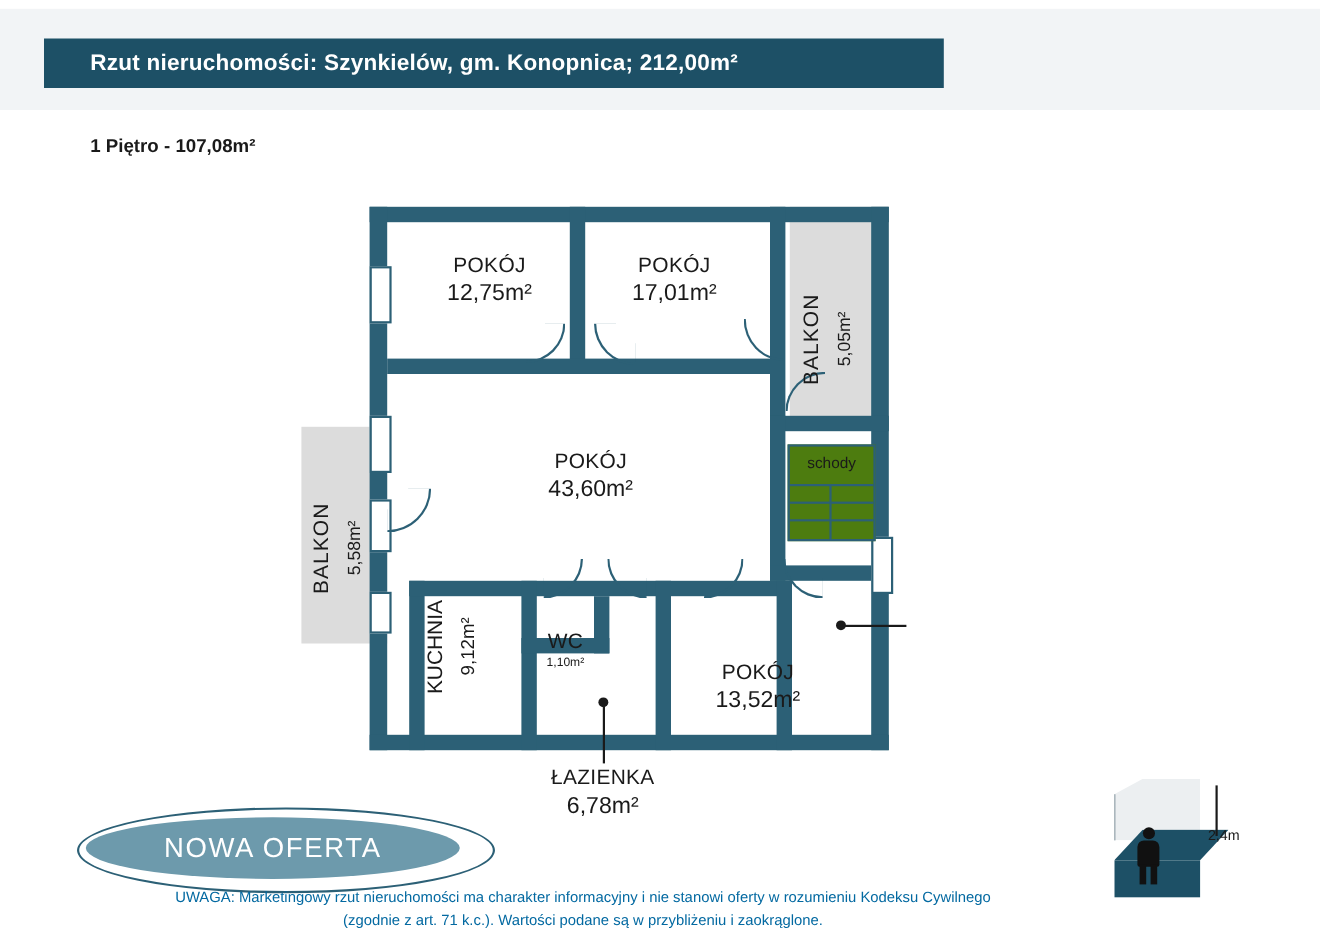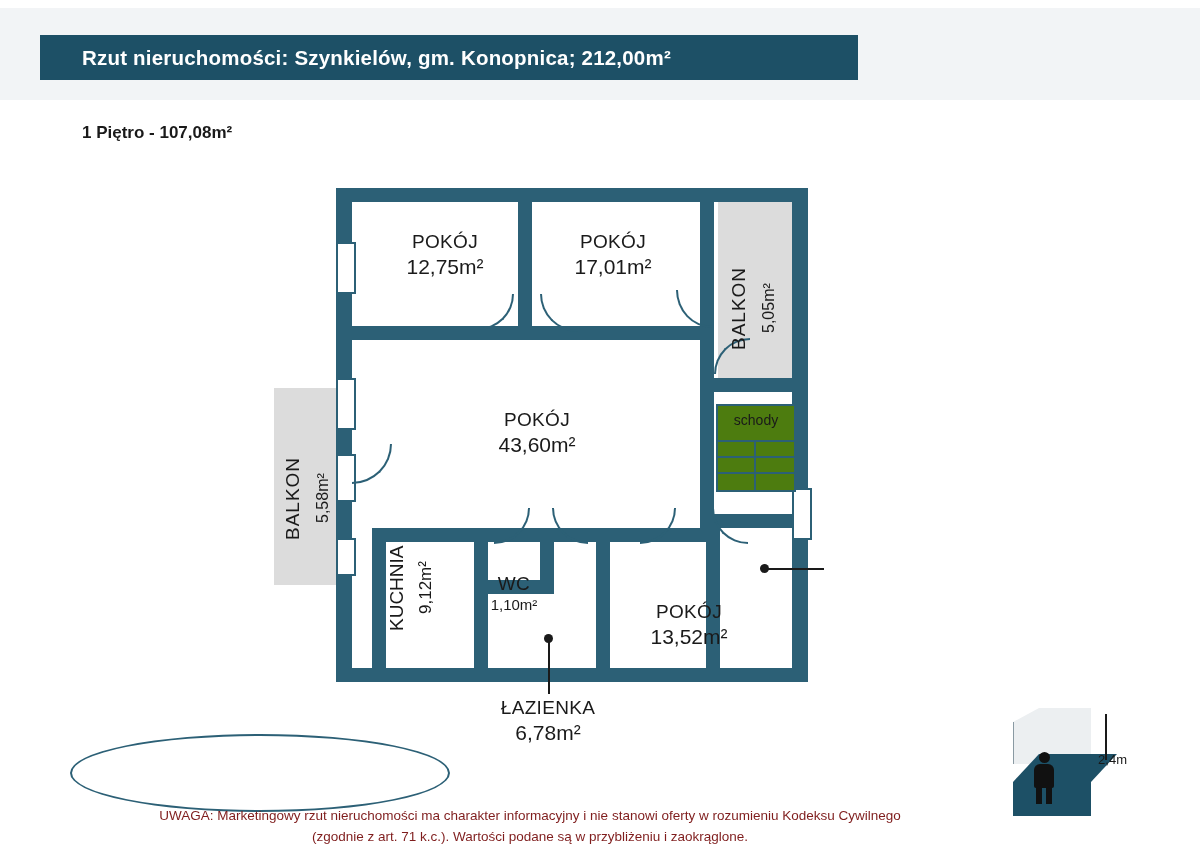--- a/index.html
+++ b/index.html
@@ -30,21 +30,21 @@
 
   .balcony{
     position:absolute;background:#dcdcdc;
   }
   .wall{position:absolute;background:#2c6076;}
 
   .lbl{position:absolute;text-align:center;line-height:1.25;}
   .lbl .name{font-size:19px;letter-spacing:.3px;}
   .lbl .area{font-size:21px;}
   .lbl.small .name{font-size:17px;}
-  .lbl.small .area{font-size:15px;}
+  .lbl.small .area{font-size:11px;}
 
   .vert{
     position:absolute;transform-origin:center center;
   }
   .vert .inner{
     writing-mode:vertical-rl;transform:rotate(180deg);
     text-align:center;
   }
 
   
@@ -80,21 +80,21 @@
   .badge .pill{
     position:absolute;left:8px;top:9px;width:340px;height:56px;border-radius:50%;
     background:#6d9aac;display:flex;align-items:center;justify-content:center;
   }
   .badge .pill span{
     color:#ffffff;font-size:25px;letter-spacing:1.5px;
   }
 
   .disclaimer{
     position:absolute;left:100px;top:798px;width:860px;text-align:center;
-    font-size:13.5px;line-height:1.55;color:#7f1d1d;
+    font-size:13.5px;line-height:1.55;color:#0369a1;
   }
 
   
   .hicon{position:absolute;left:1013px;top:700px;width:110px;height:120px;}
   .hicon .box-top{
     position:absolute;left:0;top:0;width:78px;height:56px;background:#eceff1;
     clip-path:polygon(0 14px,26px 0,78px 0,78px 56px,0 56px);
     border:0;
   }
   .hicon .wall-l{position:absolute;left:0;top:14px;width:1px;height:42px;background:#8a9aa3;}
@@ -235,20 +235,23 @@
       </div>
       <div class="inner" style="position:absolute;left:32px;top:0;height:160px;display:flex;align-items:center;justify-content:center;">
         <span style="font-size:16px;">5,58m²</span>
       </div>
     </div>
 
   </div>
 
   <div class="badge">
     <div class="ring"></div>
+    <div class="pill">
+      <span>NOWA OFERTA</span>
+    </div>
   </div>
 
   <div class="disclaimer">
     <div>UWAGA: Marketingowy rzut nieruchomości ma charakter informacyjny i nie stanowi oferty w rozumieniu Kodeksu Cywilnego</div>
     <div>(zgodnie z art. 71 k.c.). Wartości podane są w przybliżeniu i zaokrąglone.</div>
   </div>
 
   <div class="hicon">
     <div class="box-top"></div>
     <div class="wall-l"></div>

